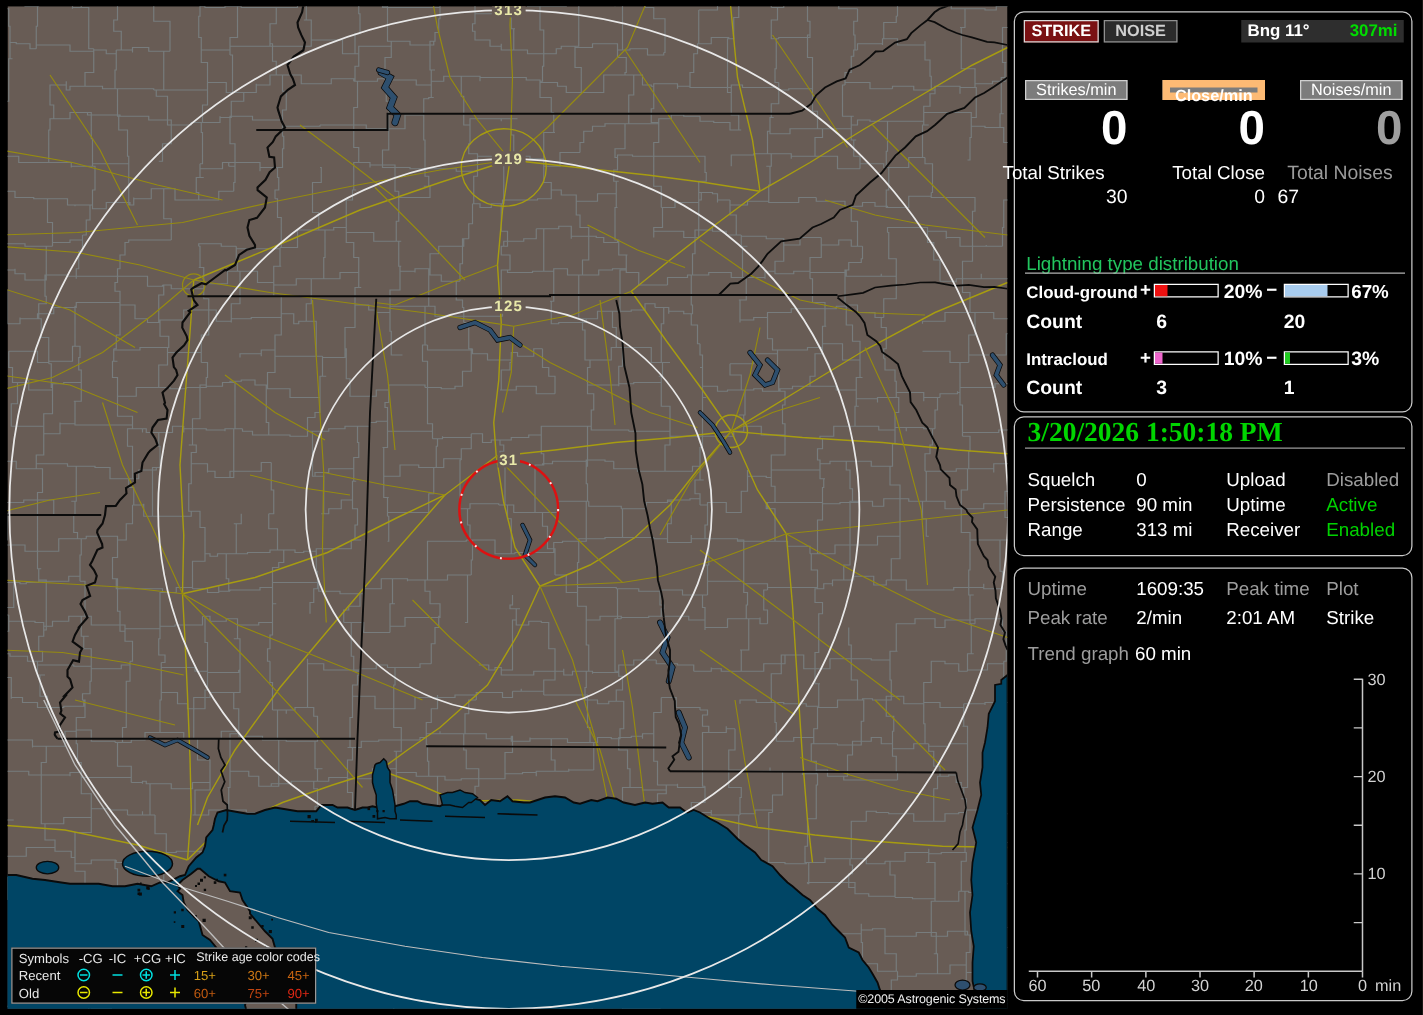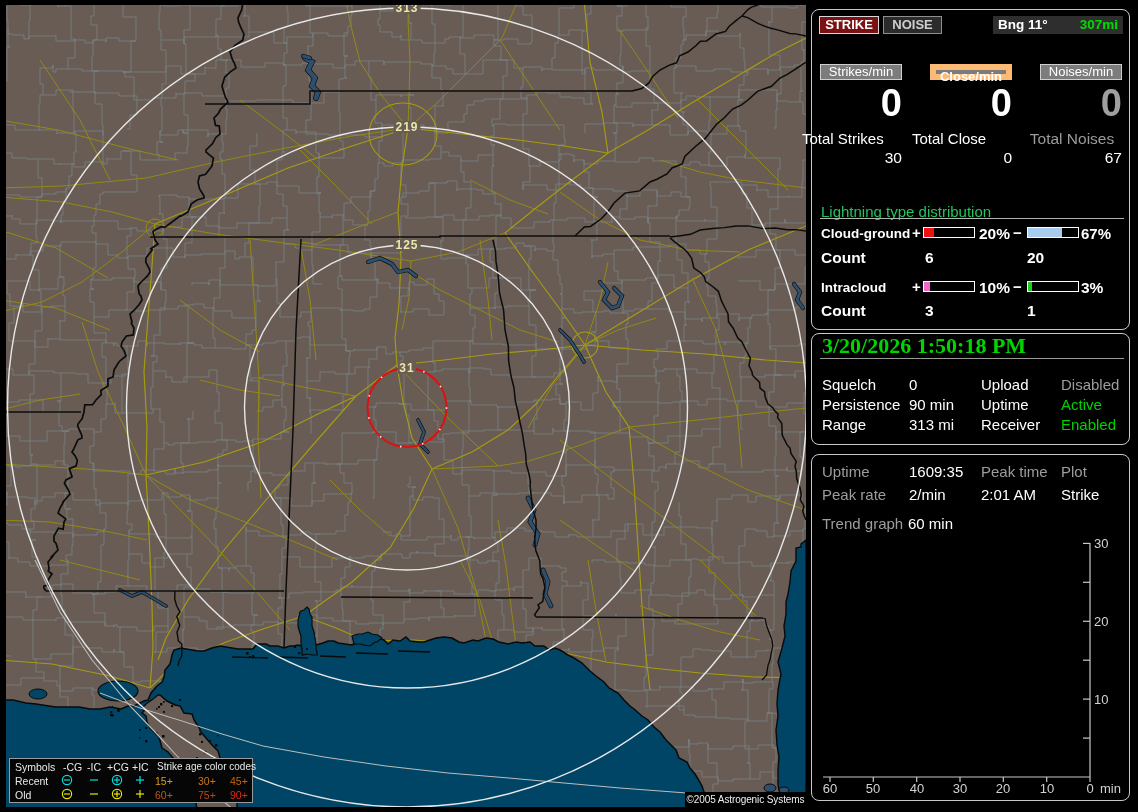--- a/index.html
+++ b/index.html
@@ -256,25 +256,25 @@
 
 <div class="btn" style="left:820px;top:64px;width:82px;height:16px;background:#7c7c7c;border:1px solid #cfcfcf;color:#fff;font-weight:normal;font-size:13px;line-height:14px">Strikes/min</div>
 <div class="btn" style="left:930px;top:64px;width:82px;height:16px;background:#7c7c7c;border:6px solid #fdba74;color:#fff;font-weight:bold;font-size:13px;line-height:14px">Close/min</div>
 <div class="btn" style="left:1040px;top:64px;width:82px;height:16px;background:#7c7c7c;border:1px solid #cfcfcf;color:#fff;font-weight:normal;font-size:13px;line-height:14px">Noises/min</div>
 
 <div class="abs white" style="left:802px;top:82px;width:100px;font-size:38px;font-weight:bold;text-align:right">0</div>
 <div class="abs white" style="left:912px;top:82px;width:100px;font-size:38px;font-weight:bold;text-align:right">0</div>
 <div class="abs" style="left:1022px;top:82px;width:100px;font-size:38px;font-weight:bold;text-align:right;color:#9f9f9f">0</div>
 
 <div class="abs white" style="left:802px;top:130px;width:100px;font-size:15px;">Total Strikes</div>
-<div class="abs white" style="left:912px;top:130px;width:100px;font-size:15px;text-align:left">Total Close</div>
+<div class="abs white" style="left:912px;top:130px;width:100px;font-size:15px;text-align:right">Total Close</div>
 <div class="abs" style="left:1022px;top:130px;width:100px;font-size:15.5px;text-align:center;color:#9b9b9b">Total Noises</div>
 <div class="abs white" style="left:802px;top:149px;width:100px;font-size:15.5px;text-align:right">30</div>
 <div class="abs white" style="left:912px;top:149px;width:100px;font-size:15.5px;text-align:right">0</div>
-<div class="abs white" style="left:1022px;top:149px;width:100px;font-size:15.5px;text-align:right">67</div>
+<div class="abs white" style="left:1022px;top:149px;width:100px;font-size:15.5px;">67</div>
 
 <div class="abs" style="left:821px;top:203px;font-size:15px;color:#22c55e">Lightning type distribution</div>
 <div class="abs" style="left:820px;top:218px;width:304px;height:1px;background:#b2b2b2"></div>
 
 <div class="abs white" style="left:821px;top:226px;font-size:13.5px;font-weight:bold">Cloud-ground</div>
 <div class="abs white" style="left:912px;top:224px;font-size:15px;font-weight:bold">+</div>
 <div class="abs" style="left:923px;top:227px;width:52px;height:11px;border:1px solid #fff;box-sizing:border-box;background:#000">
     <div style="width:10px;height:9px;background:#ee1111"></div>
   </div>
 <div class="abs white" style="left:979px;top:225px;font-size:15.5px;font-weight:bold">20%</div>

